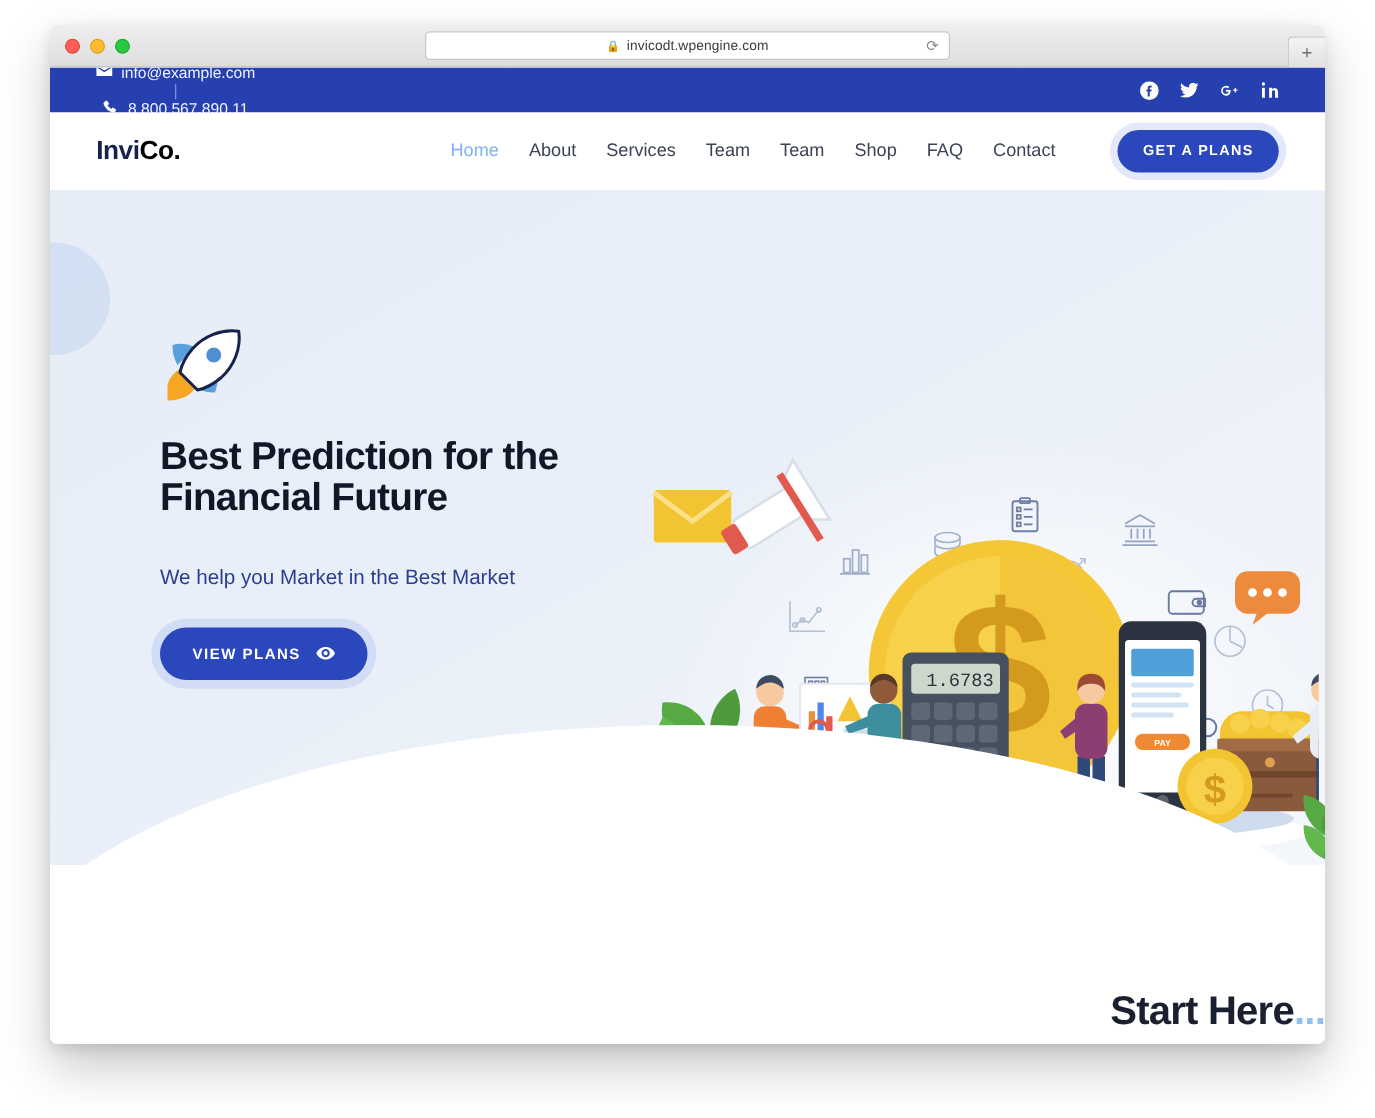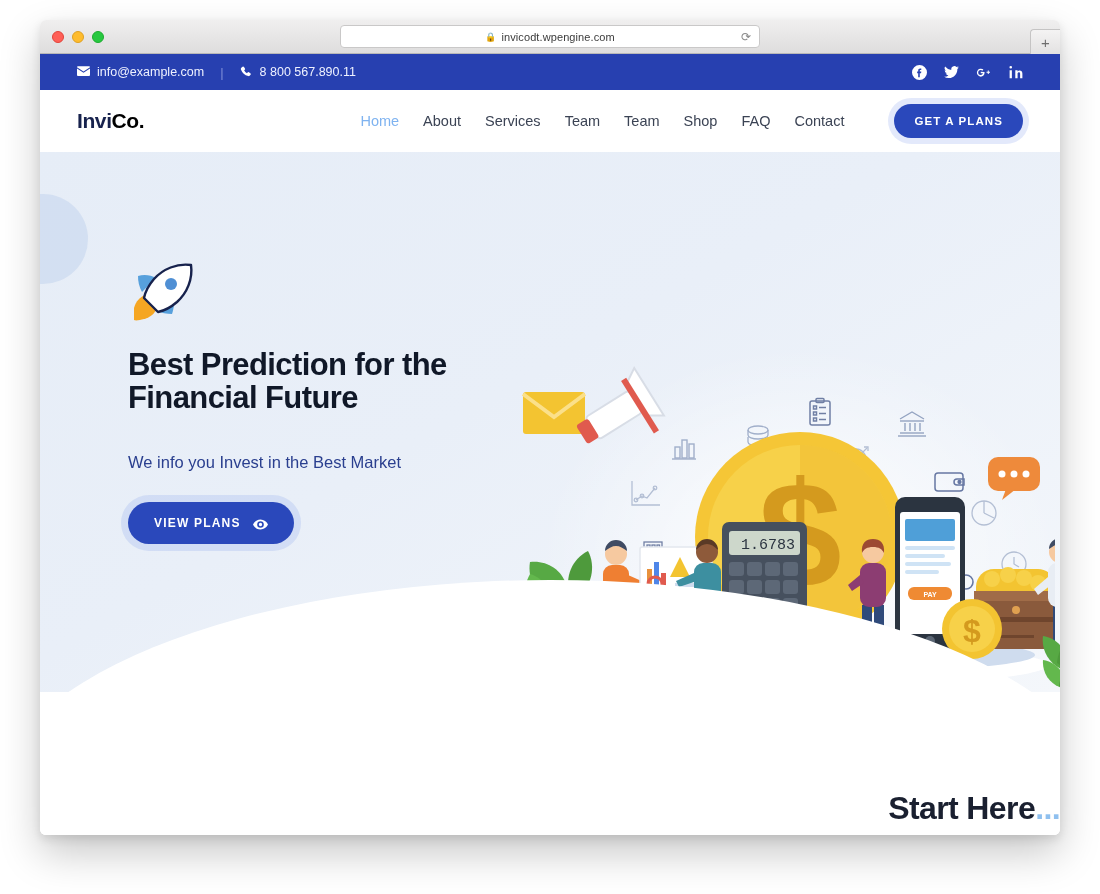--- a/index.html
+++ b/index.html
@@ -64,21 +64,21 @@
 
   
   .topbar {
     position: relative;
     height: 36px;
     background: #2740b0;
     display: flex; align-items: center;
     padding: 0 37px;
     color: #ffffff;
   }
-  .topbar-left { display: flex; align-items: center; gap: 0; }
+  .topbar-left { display: flex; align-items: center; gap: 0; flex-direction: column; }
   .contact-item { display: flex; align-items: center; gap: 7px; font-size: 12.5px; color: #eef1ff; }
   .contact-sep { color: #7d8ed6; margin: 0 16px; font-size: 13px; }
   .mini-ico { width: 13px; height: 13px; display:inline-block; }
   .mini-ico svg { display:block; }
   .topbar-right { margin-left: auto; display: flex; align-items: center; gap: 17px; }
   .soc { width: 15px; height: 15px; display: flex; align-items:center; justify-content:center; color:#fff; }
   .soc svg { display:block; }
 
   
   .navbar {
@@ -134,21 +134,21 @@
 
   .hero-text { position: absolute; left: 88px; top: 110px; width: 420px; }
   .rocket { width: 70px; height: 62px; margin-bottom: 24px; }
   .hero-h1 {
     font-size: 31px; line-height: 1.08; font-weight: 700;
     color: #101828; letter-spacing: -0.6px;
     margin-bottom: 38px;
   }
   .hero-sub { font-size: 16.5px; color: #2a3f8f; margin-bottom: 30px; }
   .plans-btn {
-    display: inline-flex; align-items: flex-end; gap: 12px;
+    display: inline-flex; align-items: center; gap: 12px;
     background: #2a48bb; color: #fff;
     font-size: 12px; font-weight: 700; letter-spacing: 1.2px;
     padding: 14px 26px; border: none; border-radius: 30px;
     box-shadow: 0 0 0 7px rgba(80,120,230,0.15);
     cursor: pointer;
     font-family: "Liberation Sans", sans-serif;
   }
   .plans-btn .eye { width: 15px; height: 11px; display: block; }
 
   
@@ -395,21 +395,21 @@
             <path d="M10 14c6-2 13-1 18 2L14 30c-3-5-4-11-4-16z" fill="#57a0dc"></path>
             <path d="M44 52c2-6 3-13 1-19L28 48c5 3 11 4 16 4z" fill="#57a0dc"></path>
             <path d="M63 3c-14-2-28 4-37 14-6 7-9 14-10 19l14 14c5-1 12-4 19-10C59 31 65 17 63 3z" fill="#ffffff" stroke="#17224d" stroke-width="2.4" stroke-linejoin="round"></path>
             <circle cx="43" cy="22" r="6" fill="#4f8fd4"></circle>
           </svg>
         </div>
         <h1 class="hero-h1">
           <span>Best Prediction for the</span><br>
           <span>Financial Future</span>
         </h1>
-        <p class="hero-sub">We info you Invest in the Best Market</p>
+        <p class="hero-sub">We help you Market in the Best Market</p>
         <button class="plans-btn">
           <span>VIEW PLANS</span>
           <span class="eye">
             <svg viewBox="0 0 18 12" width="15" height="11" fill="#ffffff">
               <path d="M9 0C4.9 0 1.5 2.6 0 6c1.5 3.4 4.9 6 9 6s7.5-2.6 9-6c-1.5-3.4-4.9-6-9-6zm0 10A4 4 0 1 1 9 2a4 4 0 0 1 0 8zm0-2a2 2 0 1 0 0-4 2 2 0 0 0 0 4z"></path>
             </svg>
           </span>
         </button>
       </div>
 

